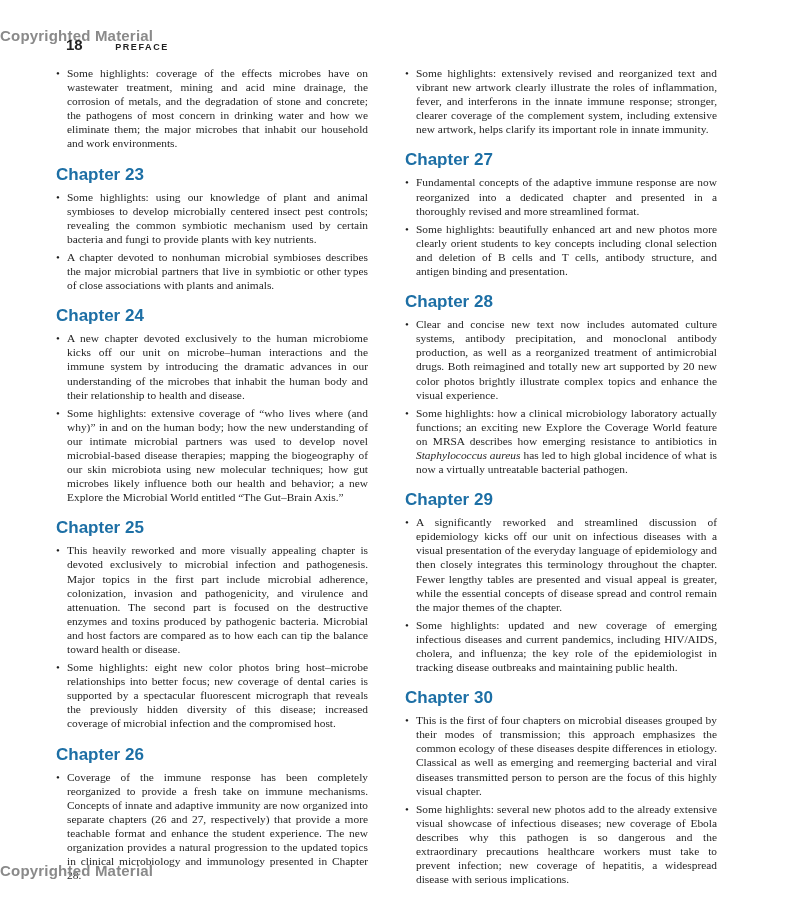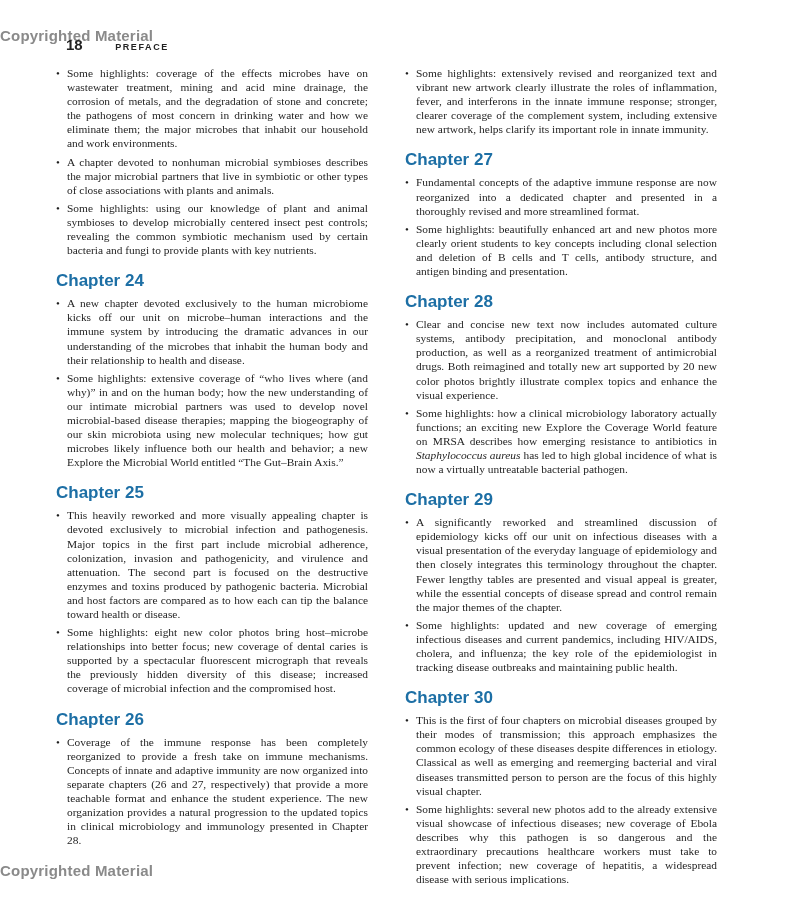--- a/index.html
+++ b/index.html
@@ -48,23 +48,24 @@
   <span class="page-num">18</span>
   <span class="section-name">PREFACE</span>
 </div>
 
 <div class="col col-left">
   <ul>
     <li>Some highlights: coverage of the effects microbes have on wastewater treatment, mining and acid mine drainage, the corrosion of metals, and the degradation of stone and concrete; the pathogens of most concern in drinking water and how we eliminate them; the major microbes that inhabit our household and work environments.</li>
   </ul>
 
   <section class="chapter">
+    <h2 class="chapter-title">Chapter 23</h2>
     <ul>
+      <li>Some highlights: using our knowledge of plant and animal symbioses to develop microbially centered insect pest controls; revealing the common symbiotic mechanism used by certain bacteria and fungi to provide plants with key nutrients.</li>
       <li>A chapter devoted to nonhuman microbial symbioses describes the major microbial partners that live in symbiotic or other types of close associations with plants and animals.</li>
-      <li>Some highlights: using our knowledge of plant and animal symbioses to develop microbially centered insect pest controls; revealing the common symbiotic mechanism used by certain bacteria and fungi to provide plants with key nutrients.</li>
     </ul>
   </section>
 
   <section class="chapter">
     <h2 class="chapter-title">Chapter 24</h2>
     <ul>
       <li>A new chapter devoted exclusively to the human microbiome kicks off our unit on microbe–human interactions and the immune system by introducing the dramatic advances in our understanding of the microbes that inhabit the human body and their relationship to health and disease.</li>
       <li>Some highlights: extensive coverage of “who lives where (and why)” in and on the human body; how the new understanding of our intimate microbial partners was used to develop novel microbial-based disease therapies; mapping the biogeography of our skin microbiota using new molecular techniques; how gut microbes likely influence both our health and behavior; a new Explore the Microbial World entitled “The Gut–Brain Axis.”</li>
     </ul>
   </section>

